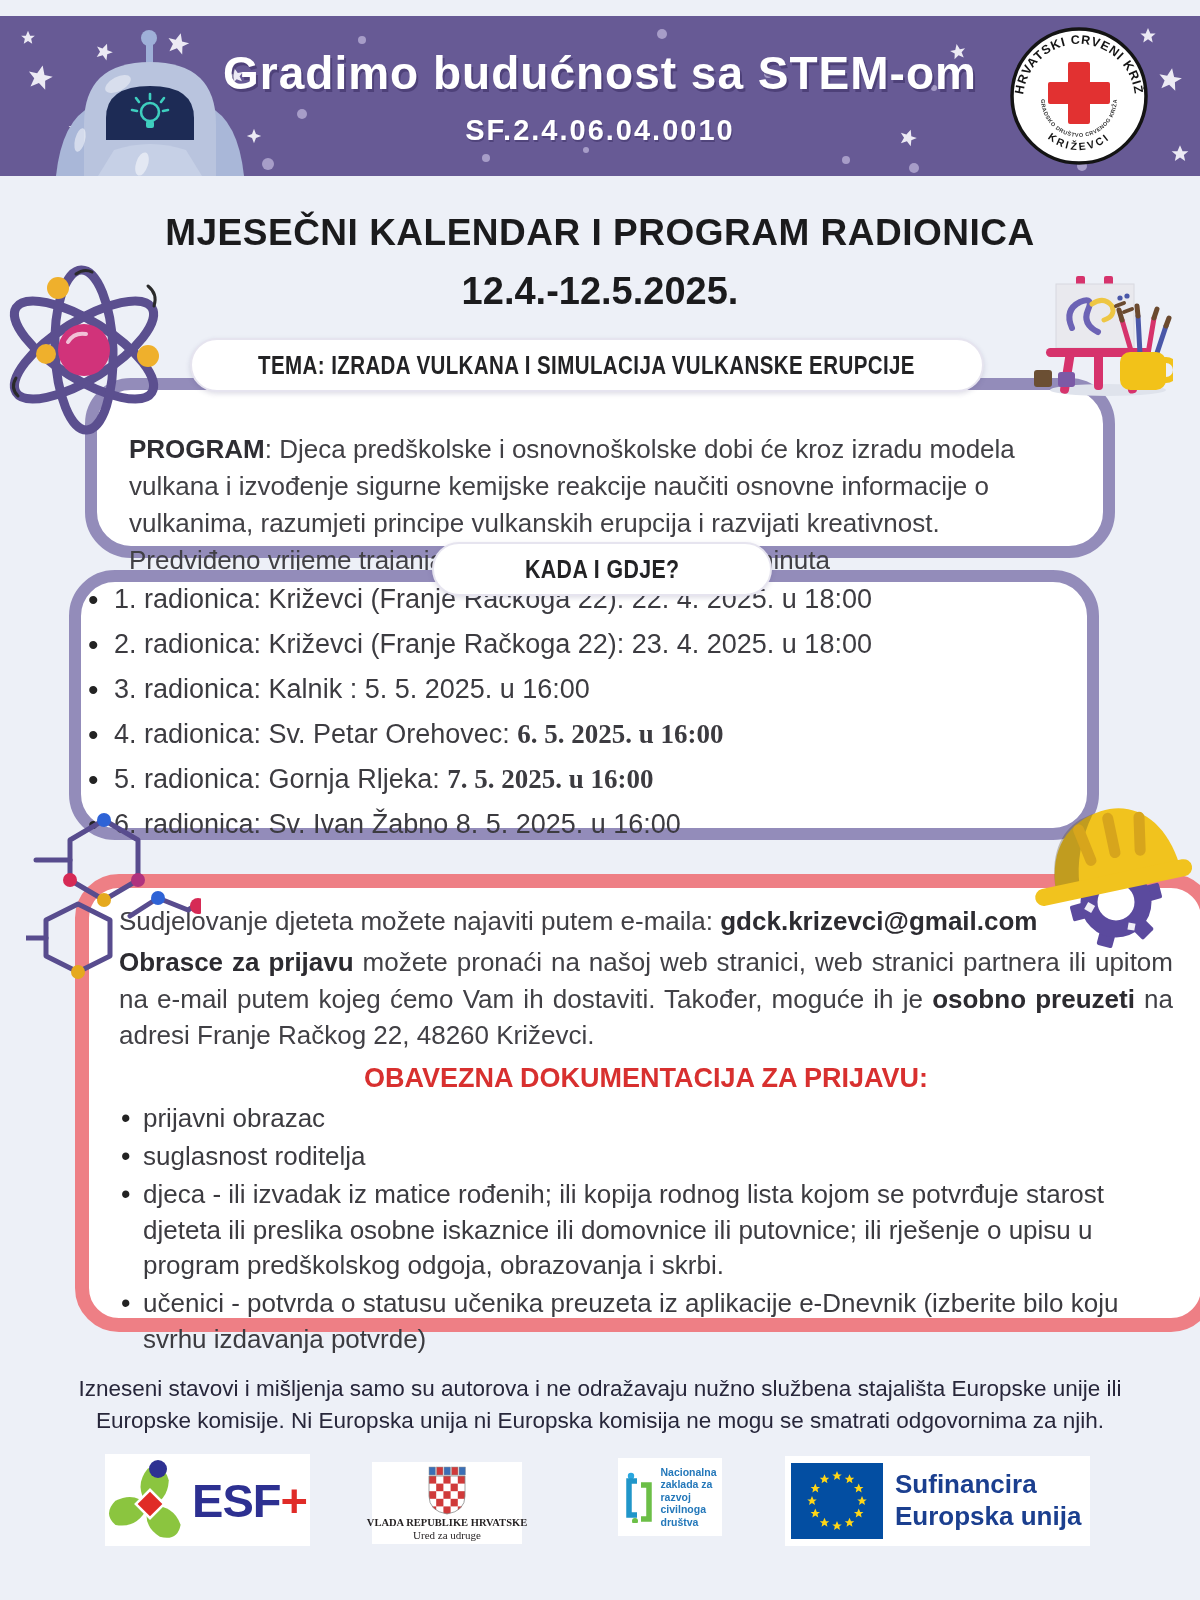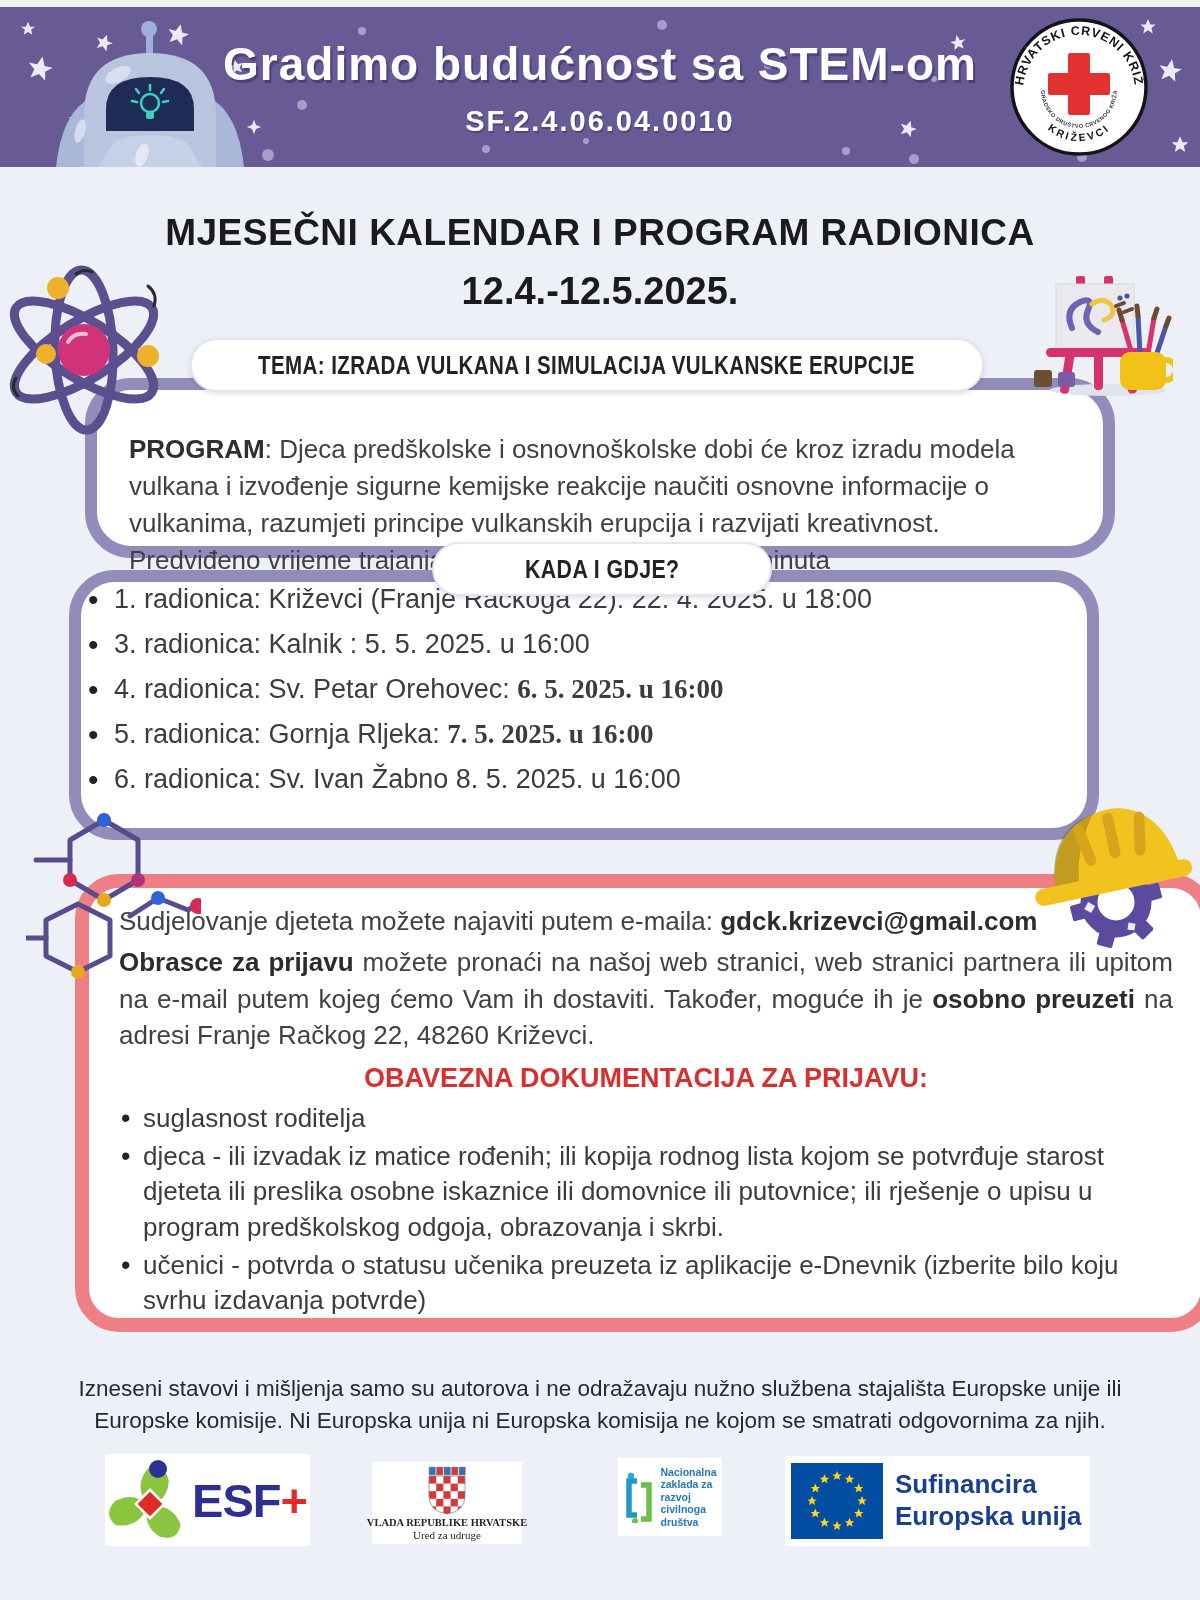--- a/index.html
+++ b/index.html
@@ -1,20 +1,20 @@
 <!DOCTYPE html>
 <html><head>
 <meta charset="utf-8">
 <style>
   html,body{margin:0;padding:0;background:#dfe3ec;}
   .page{position:relative;width:1200px;height:1600px;margin:0 auto;background:#edf0f7;
         overflow:hidden;font-family:"Liberation Sans",sans-serif;color:#3f3e41;}
 
   
-  .banner{position:absolute;top:7px;left:0;width:1200px;height:160px;background:#675a95;overflow:hidden;}
+  .banner{position:absolute;top:16px;left:0;width:1200px;height:160px;background:#675a95;overflow:hidden;}
   .banner-title{position:absolute;top:30px;left:0;width:100%;text-align:center;color:#fff;
     font-weight:bold;font-size:46px;letter-spacing:1px;text-shadow:2px 3px 0 rgba(58,46,98,.55);}
   .banner-code{position:absolute;top:98px;left:0;width:100%;text-align:center;color:#fff;
     font-weight:bold;font-size:29px;letter-spacing:2px;text-shadow:1px 2px 0 rgba(58,46,98,.5);}
   .robot-svg{position:absolute;left:22px;top:8px;}
   .stars-svg{position:absolute;left:0;top:0;}
   .cross-svg{position:absolute;left:1008px;top:6px;}
 
   
   .main-title{position:absolute;top:212px;left:0;width:100%;text-align:center;color:#1b1b1d;
@@ -283,42 +283,44 @@
     <p class="program-text"><span class="b">PROGRAM</span><span>: Djeca predškolske i osnovnoškolske dobi će kroz izradu modela vulkana i izvođenje sigurne kemijske reakcije naučiti osnovne informacije o vulkanima, razumjeti principe vulkanskih erupcija i razvijati kreativnost. Predviđeno vrijeme trajanja radionice je cca 1 sat i 30 minuta</span></p>
   </section>
 
   <div class="pill pill-kada">
     <span class="condensed">KADA I GDJE?</span>
   </div>
 
   <section class="pbox box-kada">
     <ul class="plain sched">
       <li><span>1. radionica: Križevci (Franje Račkoga 22): 22. 4. 2025. u 18:00</span><span class="b"></span></li>
+      <li><span>2. radionica: Križevci (Franje Račkoga 22): 23. 4. 2025. u 18:00</span><span class="b"></span></li>
       <li><span>3. radionica: Kalnik : 5. 5. 2025. u 16:00</span><span class="b"></span></li>
       <li><span>4. radionica: Sv. Petar Orehovec: </span><span class="b">6. 5. 2025. u 16:00</span></li>
       <li><span>5. radionica: Gornja Rljeka: </span><span class="b">7. 5. 2025. u 16:00</span></li>
       <li><span>6. radionica: Sv. Ivan Žabno 8. 5. 2025. u 16:00</span><span class="b"></span></li>
     </ul>
   </section>
 
 
   <section class="rbox">
     <div class="red-inner">
       <p><span>Sudjelovanje djeteta možete najaviti putem e-maila: </span><span class="b">gdck.krizevci@gmail.com</span></p>
       <p class="just"><span class="b">Obrasce za prijavu</span><span> možete pronaći na našoj web stranici, web stranici partnera ili upitom na e-mail putem kojeg ćemo Vam ih dostaviti. Također, moguće ih je </span><span class="b">osobno preuzeti</span><span> na adresi Franje Račkog 22, 48260 Križevci.</span></p>
       <div class="docs-heading">OBAVEZNA DOKUMENTACIJA ZA PRIJAVU:</div>
       <ul class="plain docs">
+        <li>prijavni obrazac</li>
         <li>suglasnost roditelja</li>
         <li>djeca - ili izvadak iz matice rođenih; ili kopija rodnog lista kojom se potvrđuje starost djeteta ili preslika osobne iskaznice ili domovnice ili putovnice; ili rješenje o upisu u program predškolskog odgoja, obrazovanja i skrbi.</li>
         <li>učenici - potvrda o statusu učenika preuzeta iz aplikacije e-Dnevnik (izberite bilo koju svrhu izdavanja potvrde)</li>
       </ul>
     </div>
   </section>
 
-  <p class="disclaimer">Izneseni stavovi i mišljenja samo su autorova i ne odražavaju nužno službena stajališta Europske unije ili Europske komisije. Ni Europska unija ni Europska komisija ne kojom se smatrati odgovornima za njih.</p>
+  <p class="disclaimer">Izneseni stavovi i mišljenja samo su autorova i ne odražavaju nužno službena stajališta Europske unije ili Europske komisije. Ni Europska unija ni Europska komisija ne mogu se smatrati odgovornima za njih.</p>
 
   <div class="logo-box esf-box">
     <svg width="80" height="88" viewBox="0 0 80 88">
       <g fill="#8bc53f">
         <path transform="translate(40,50) rotate(25)" d="M0,0 Q-22,-12 -16,-34 Q-4,-46 8,-32 Q16,-12 0,0 Z"></path>
         <path transform="translate(40,50) rotate(145)" d="M0,0 Q-22,-12 -16,-34 Q-4,-46 8,-32 Q16,-12 0,0 Z"></path>
         <path transform="translate(40,50) rotate(265)" d="M0,0 Q-22,-12 -16,-34 Q-4,-46 8,-32 Q16,-12 0,0 Z"></path>
       </g>
       <rect transform="translate(42,48) rotate(45)" x="-10" y="-10" width="20" height="20" fill="#e02b27" stroke="#ffffff" stroke-width="2.5"></rect>
       <circle cx="50" cy="13" r="9" fill="#2e3192"></circle>

